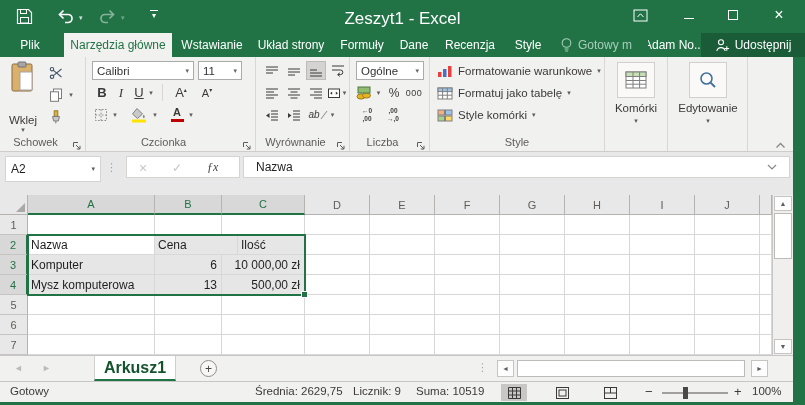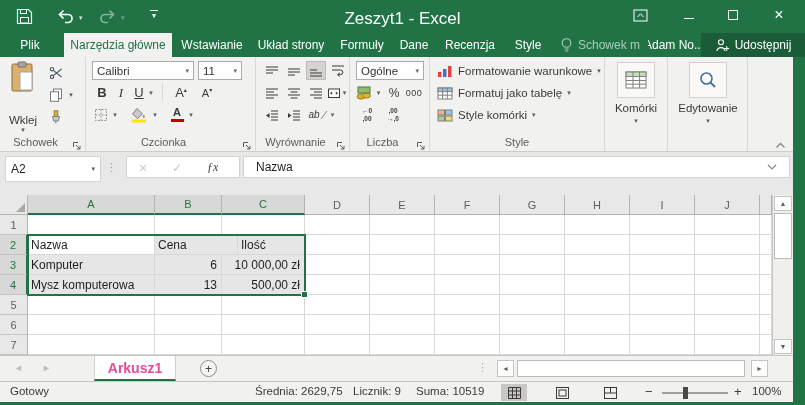--- a/index.html
+++ b/index.html
@@ -58,21 +58,21 @@
   .handle{position:absolute;left:301px;top:291px;width:7px;height:7px;background:#217346;border:1px solid #fff}
   
   .vsb{position:absolute;left:772px;top:195px;width:21px;height:160px;background:#F0EFEE;border-left:1px solid #C8C6C4}
   .sbtn{background:#FDFDFD;border:1px solid #C6C4C2;display:flex;align-items:center;justify-content:center;
         font-size:7px;color:#605E5C}
   .thumb{background:#fff;border:1px solid #BDBBB9}
   
   .sheetbar{position:absolute;left:0;top:355px;width:793px;height:26px;background:#F1F1F0;border-top:1px solid #C8C6C4}
   .sheettab{position:absolute;left:94px;top:0;width:82px;height:25px;background:#fff;
             border-left:1px solid #D2D0CE;border-right:1px solid #D2D0CE;border-bottom:2px solid #217346;
-            display:flex;align-items:center;justify-content:center;font-size:14px;font-weight:bold;color:#ec4899}
+            display:flex;align-items:center;justify-content:center;font-size:16px;font-weight:bold;color:#14532d}
   .navarr{position:absolute;top:7px;font-size:9px;color:#BDBBB9}
   .plusbtn{position:absolute;left:200px;top:4px;width:17px;height:17px;border:1px solid #908E8C;border-radius:50%;
            display:flex;align-items:center;justify-content:center;font-size:12px;color:#444;background:#F7F6F5}
   
   .statusbar{position:absolute;left:0;top:381px;width:793px;height:21px;background:#F1F1F0;border-top:1px solid #C8C6C4;
              font-size:11.5px;color:#3b3a39}
   .sitem{position:absolute;top:3px;white-space:nowrap}
   .viewbtn{position:absolute;top:2px;width:26px;height:17px;display:flex;align-items:center;justify-content:center}
   .viewbtn.on{background:#C9C7C5}
   .ztrack{position:absolute;top:10px;width:66px;height:2px;background:#A19F9D}
@@ -134,21 +134,21 @@
     <div class="rtab" style="left:176px;width:72px">Wstawianie</div>
     <div class="rtab" style="left:334px;width:56px">Formuły</div>
     <div class="rtab" style="left:394px;width:40px">Dane</div>
     <div class="rtab" style="left:440px;width:60px">Recenzja</div>
     <div class="rtab" style="left:506px;width:44px">Style</div>
     <div class="rtab" style="left:560px;width:84px;justify-content:flex-start;color:#A8CDBA">
       <svg width="13" height="16" style="margin-right:5px;flex:none">
           <circle cx="6.5" cy="6" r="4.3" fill="none" stroke="#A8CDBA" stroke-width="1.1"></circle>
           <path d="M4.6 12 h4 M5.1 14 h3" stroke="#A8CDBA"></path>
         </svg>
-      <span style="overflow:hidden;white-space:nowrap">Schowek m</span>
+      <span style="overflow:hidden;white-space:nowrap">Gotowy m</span>
     </div>
     <div class="rtab" style="left:648px;width:52px">Adam No...</div>
     <div class="rtab share" style="left:701px;width:104px">
       <svg width="15" height="15" style="margin-right:5px">
           <circle cx="6" cy="4.2" r="2.5" fill="none" stroke="#fff" stroke-width="1.1"></circle>
           <path d="M1.8 13 a4.3 4.3 0 0 1 8.4 0" fill="none" stroke="#fff" stroke-width="1.1"></path>
           <path d="M11.8 8.2 v4.6 M9.5 10.5 h4.6" stroke="#fff" stroke-width="1.1"></path>
         </svg>
       <span>Udostępnij</span>
     </div>

